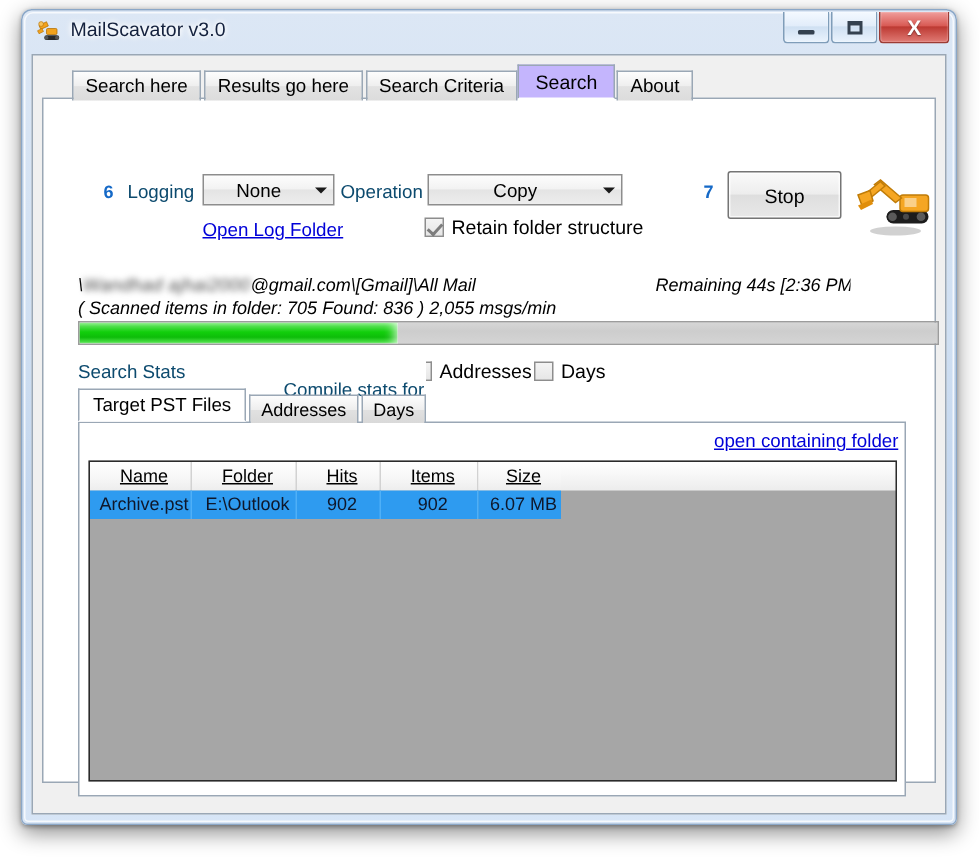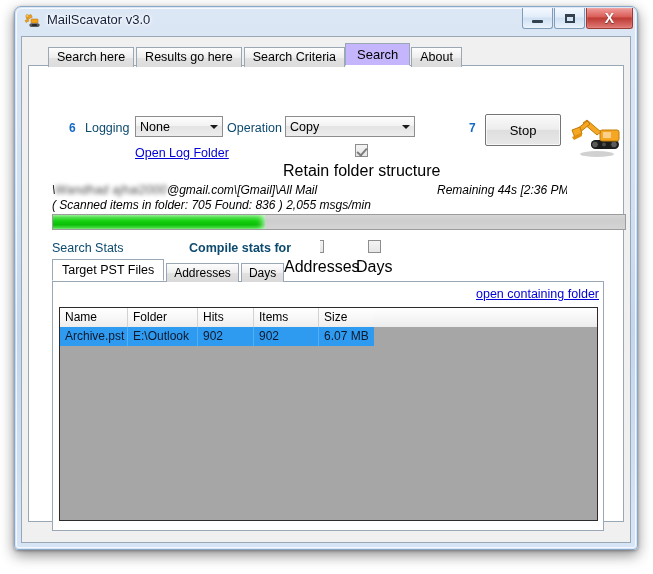--- a/index.html
+++ b/index.html
@@ -21,20 +21,21 @@
     position: absolute;
     left: 14px;
     top: 6px;
     width: 624px;
     height: 544px;
     border-radius: 7px 7px 4px 4px;
     background: linear-gradient(to bottom, #dce7f5 0%, #cfdff2 40%, #c3d6ee 60%, #d7e5f6 100%);
     box-shadow: 0 5px 14px rgba(0,0,0,0.45), 0 1px 3px rgba(0,0,0,0.3);
     border: 1px solid #8ba7c7;
     box-sizing: border-box;
+    text-align: center;
   }
   .window-inner-glow {
     position: absolute;
     inset: 1px;
     border-radius: 6px 6px 3px 3px;
     border: 1px solid rgba(255,255,255,0.75);
     pointer-events: none;
     box-sizing: border-box;
   }
 
@@ -225,24 +226,23 @@
     color: #0000d8;
     text-decoration: underline;
     white-space: nowrap;
     cursor: pointer;
   }
   .cb-wrap {
     position: absolute;
     display: flex;
     align-items: center;
     gap: 5px;
-    font-size: 16px;
+    font-size: 13px;
     color: #000;
     white-space: nowrap;
-    flex-direction: column;
   }
   .cbox {
     width: 13px; height: 13px;
     border: 1px solid #8d8d8d;
     background: linear-gradient(to bottom, #f4f4f4, #e6e6e6);
     box-sizing: border-box;
     position: relative;
     flex: none;
   }
   .cbox.checked::after {
@@ -351,20 +351,21 @@
   .lv-th {
     font-size: 12px;
     color: #000;
     line-height: 19px;
     padding-left: 5px;
     border-right: 1px solid #d2d2d2;
     box-sizing: border-box;
     background: linear-gradient(to bottom, #ffffff 0%, #f7f7f7 55%, #ededed 100%);
     white-space: nowrap;
     overflow: hidden;
+    text-decoration: underline;
   }
   .lv-row {
     display: flex;
     height: 19px;
   }
   .lv-td {
     font-size: 12px;
     color: #0f172a;
     line-height: 19px;
     padding-left: 5px;
@@ -481,21 +482,21 @@
         <div class="status-line" style="left:408px; top:117px; width:130px; overflow:hidden;">Remaining 44s [2:36 PM]</div>
 
         <div class="status-line" style="left:23px; top:132px;">( Scanned items in folder: 705   Found: 836 ) 2,055 msgs/min</div>
 
         <div class="progress-outer" style="left:23px; top:148px; width:574px; height:16px;">
           <div class="progress-fill" id="pbar" style="width: 37%;"></div>
         </div>
 
         <div class="lbl" style="left:23px; top:175px;">Search Stats</div>
 
-        <div class="lbl" style="left:160px; top:175px;font-weight:bold;">Compile stats for</div>
+        <div class="lbl" style="left:160px; top:187px;">Compile stats for</div>
 
         <div class="cb-wrap" style="left:255px; top:174px;">
           <span class="cbox clipped"></span>
           <span>Addresses</span>
         </div>
 
         <div class="cb-wrap" style="left:327px; top:174px;">
           <span class="cbox"></span>
           <span>Days</span>
         </div>

